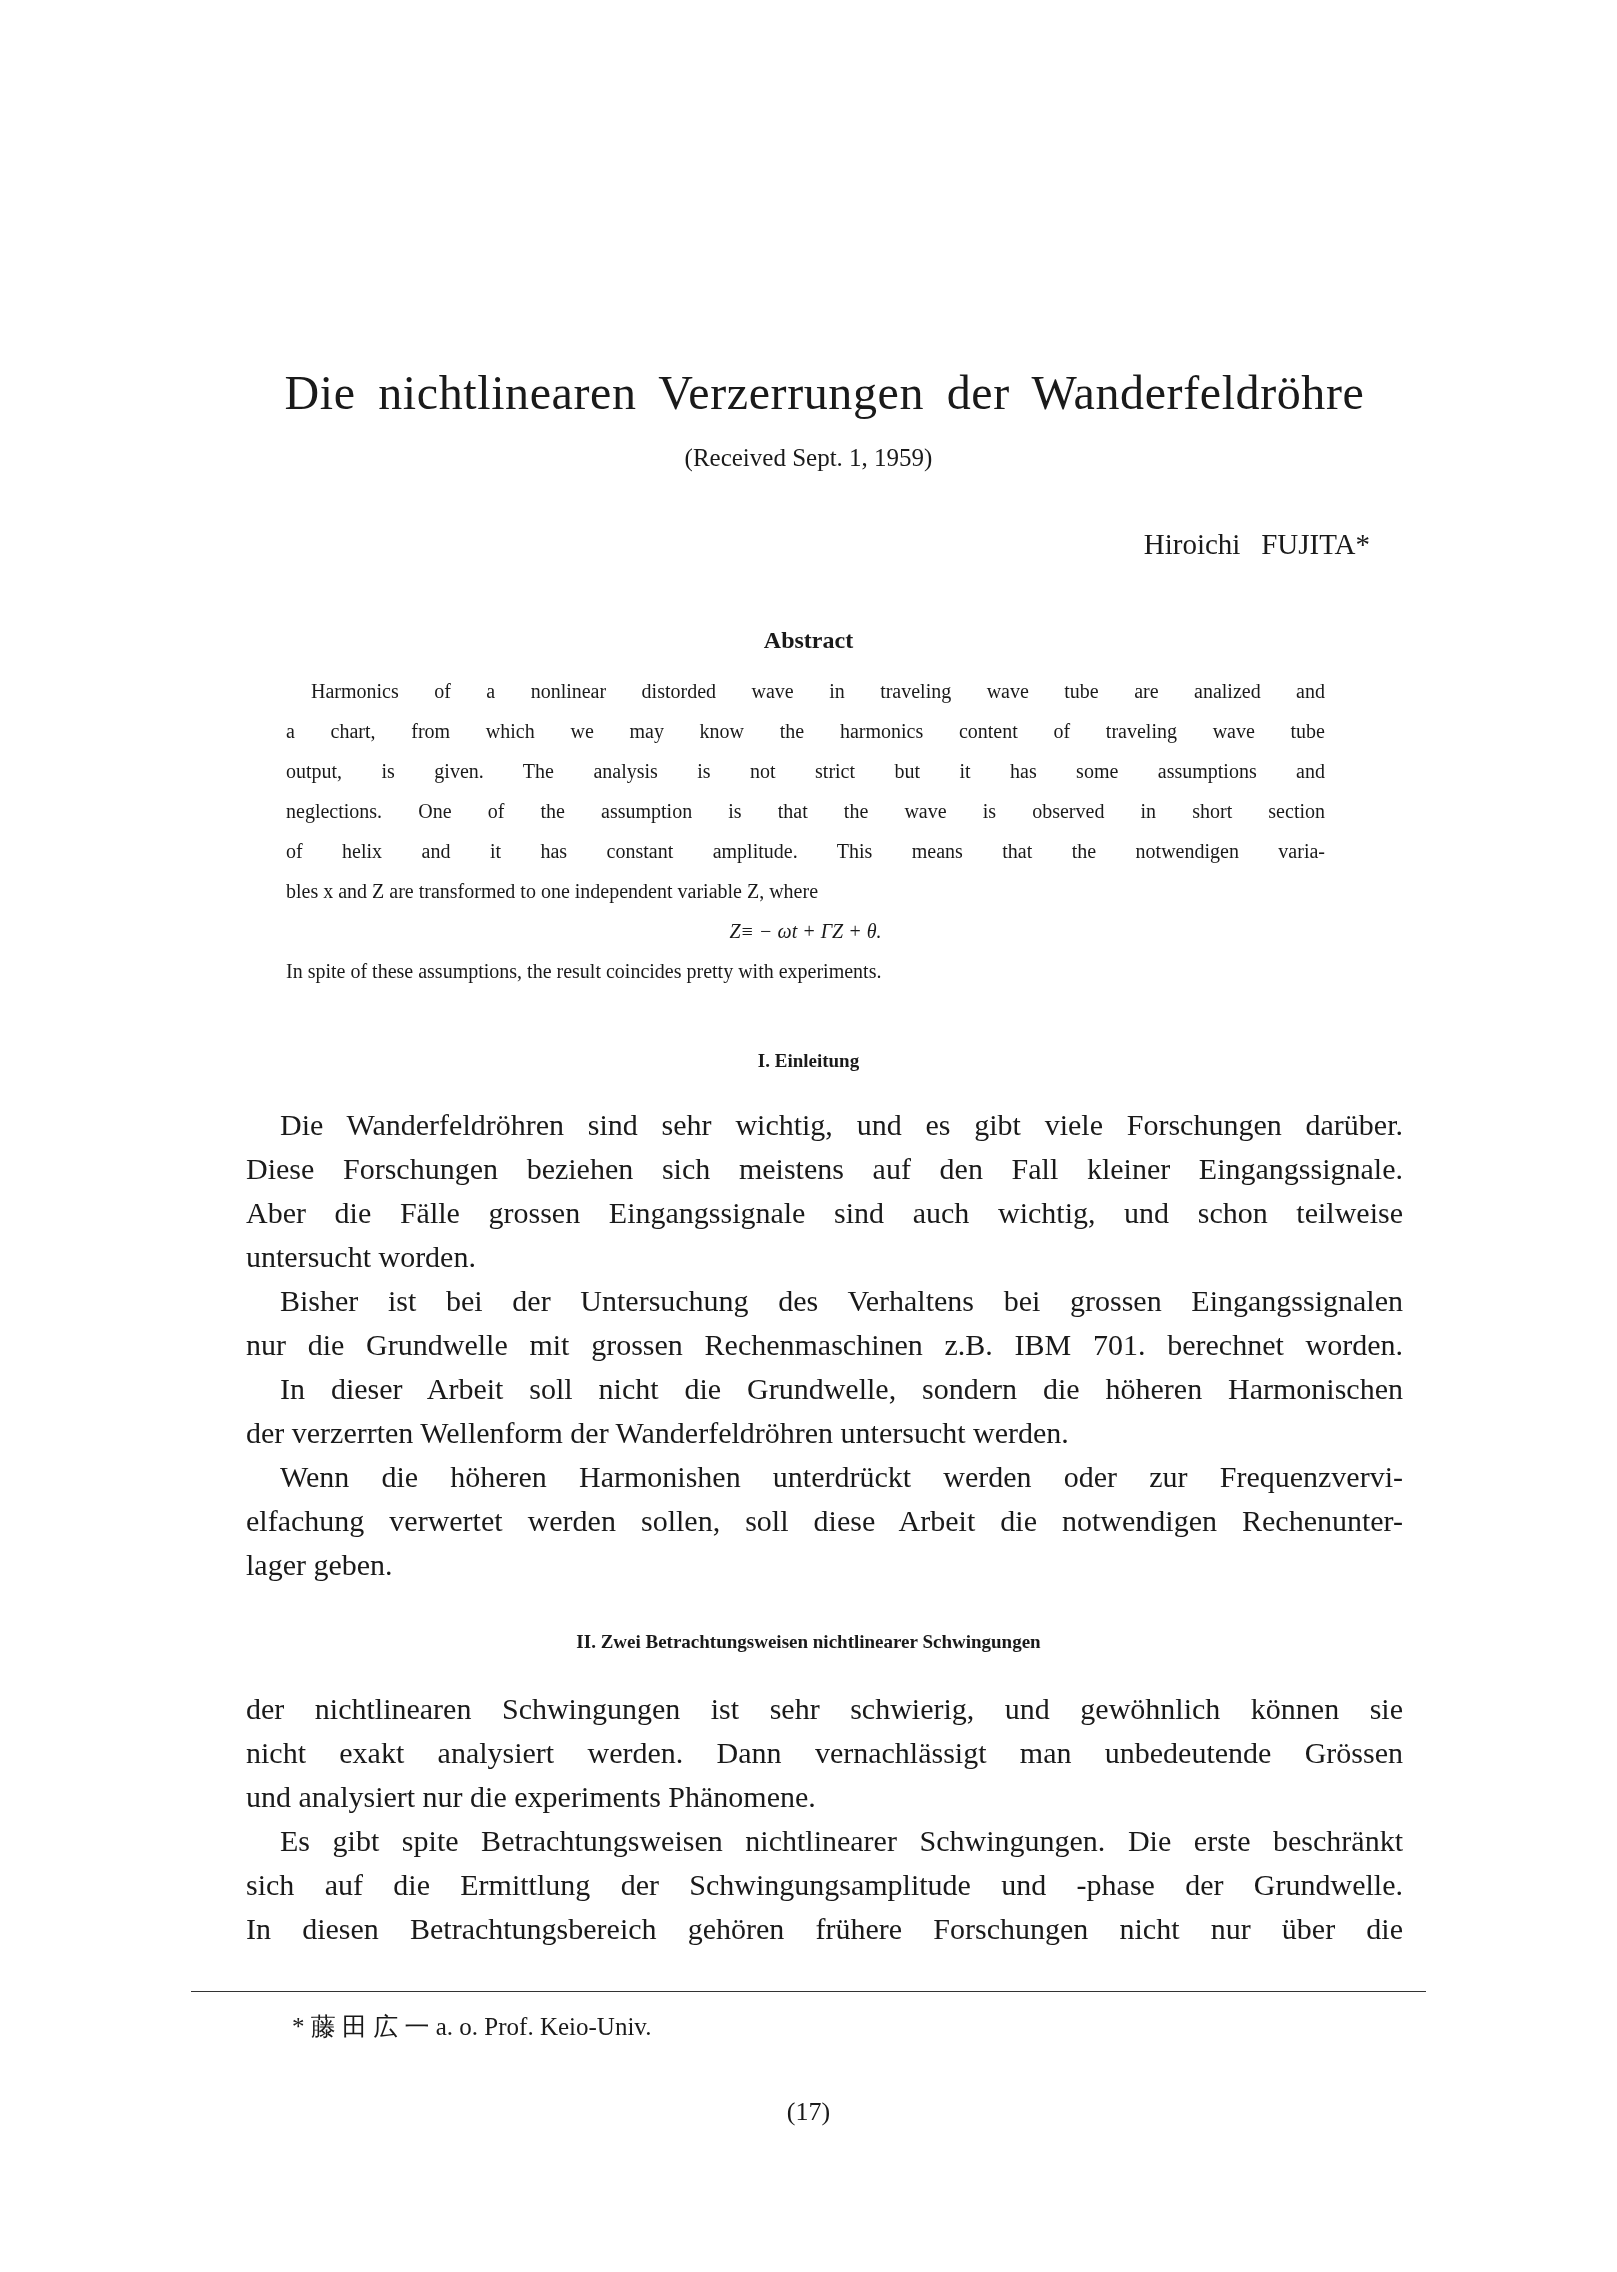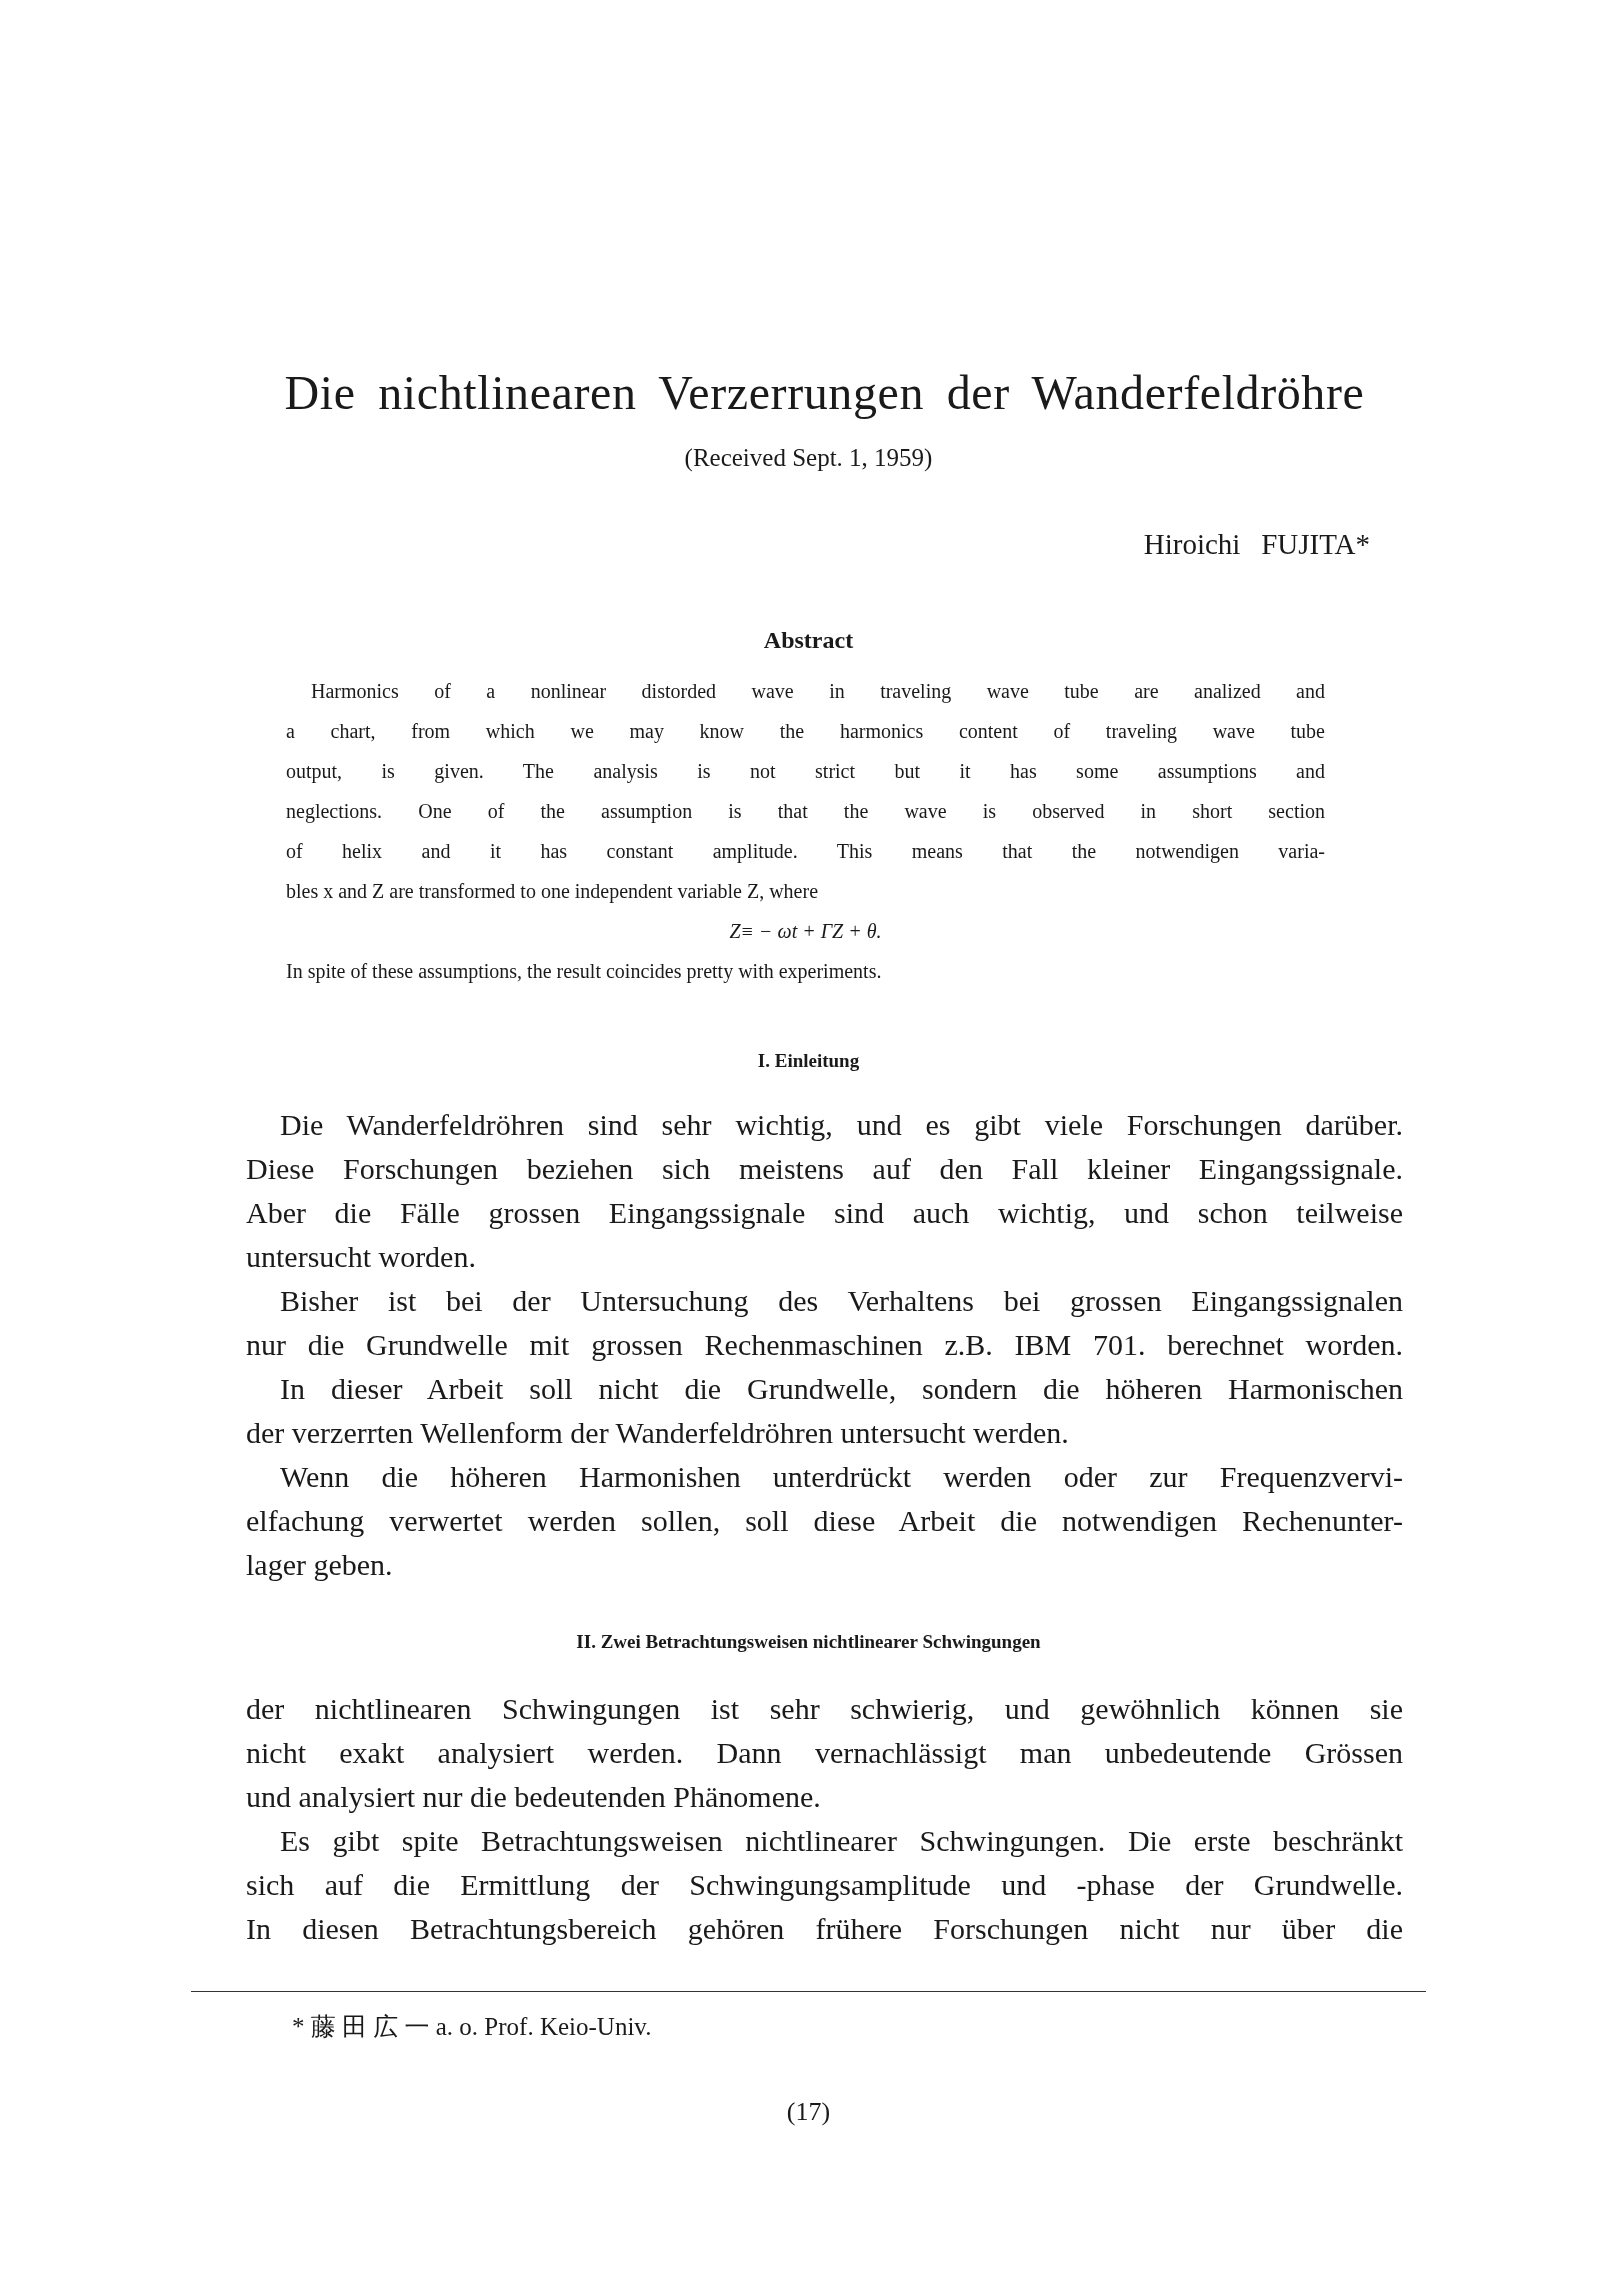--- a/index.html
+++ b/index.html
@@ -88,21 +88,21 @@
   <span class="line last">der verzerrten Wellenform der Wanderfeldröhren untersucht werden.</span>
   <span class="line indent">Wenn die höheren Harmonishen unterdrückt werden oder zur Frequenzvervi-</span>
   <span class="line">elfachung verwertet werden sollen, soll diese Arbeit die notwendigen Rechenunter-</span>
   <span class="line last">lager geben.</span>
 </div>
 
 <div class="abs section-heading" style="top:1623px;">II.  Zwei Betrachtungsweisen nichtlinearer Schwingungen</div>
 <div class="abs body-text" style="top:1687px;">
   <span class="line">der nichtlinearen Schwingungen ist sehr schwierig, und gewöhnlich können sie</span>
   <span class="line">nicht exakt analysiert werden.  Dann vernachlässigt man unbedeutende Grössen</span>
-  <span class="line last">und analysiert nur die bedeutenden Phänomene.</span>
+  <span class="line last">und analysiert nur die experiments Phänomene.</span>
   <span class="line indent">Es gibt spite Betrachtungsweisen nichtlinearer Schwingungen. Die erste beschränkt</span>
   <span class="line">sich auf die Ermittlung der Schwingungsamplitude und -phase der Grundwelle.</span>
   <span class="line">In diesen Betrachtungsbereich gehören frühere Forschungen nicht nur über die</span>
 </div>
 
 <div class="abs rule"></div>
 <div class="abs footnote">* 藤 田 広 一  a. o. Prof. Keio-Univ.</div>
 <div class="abs page-number">(17)</div>
 
 

